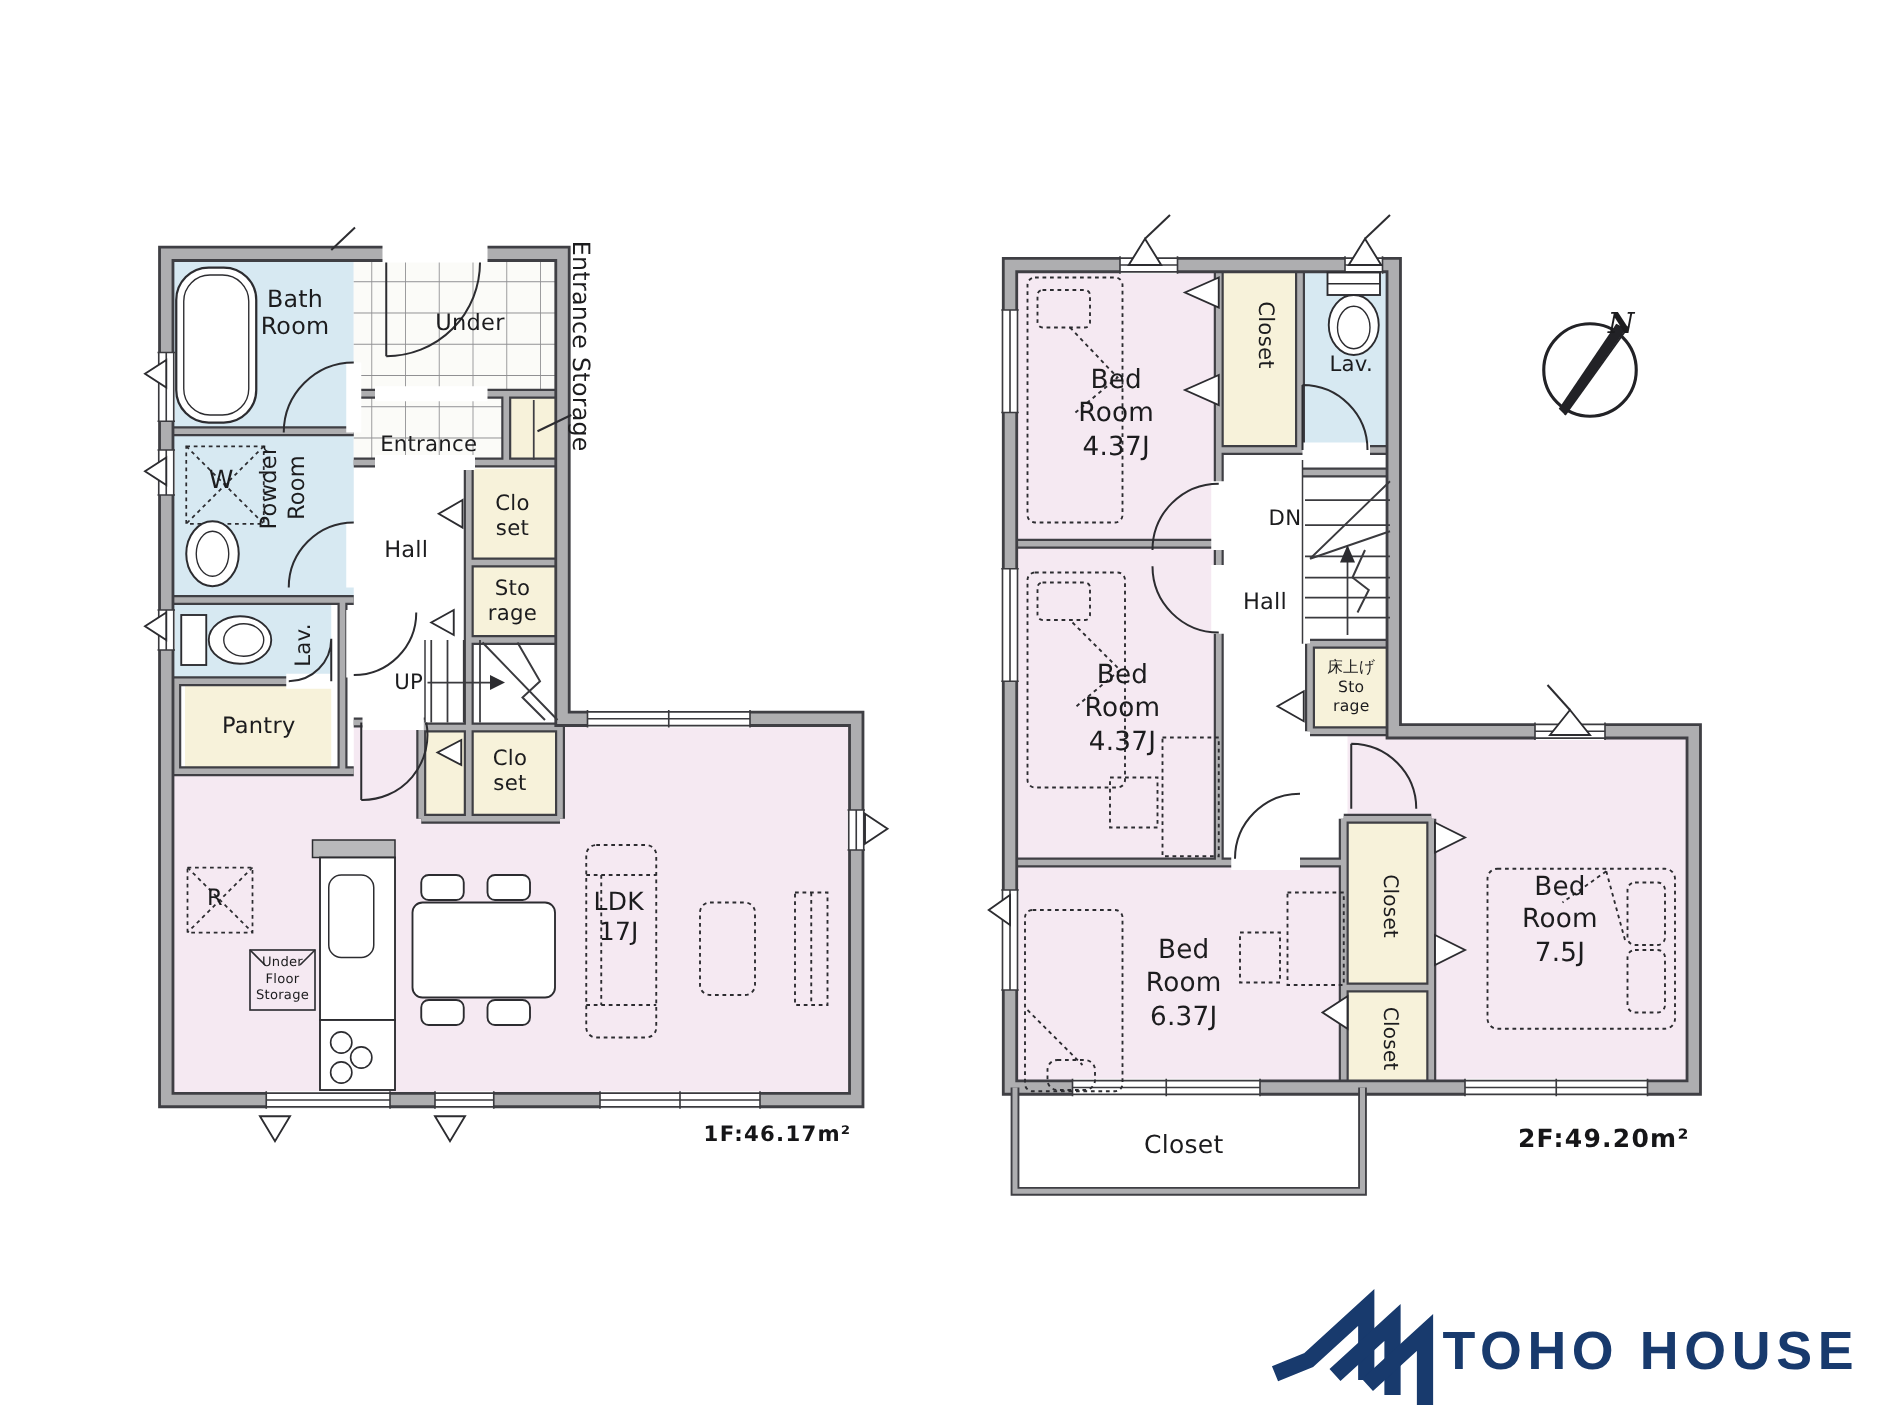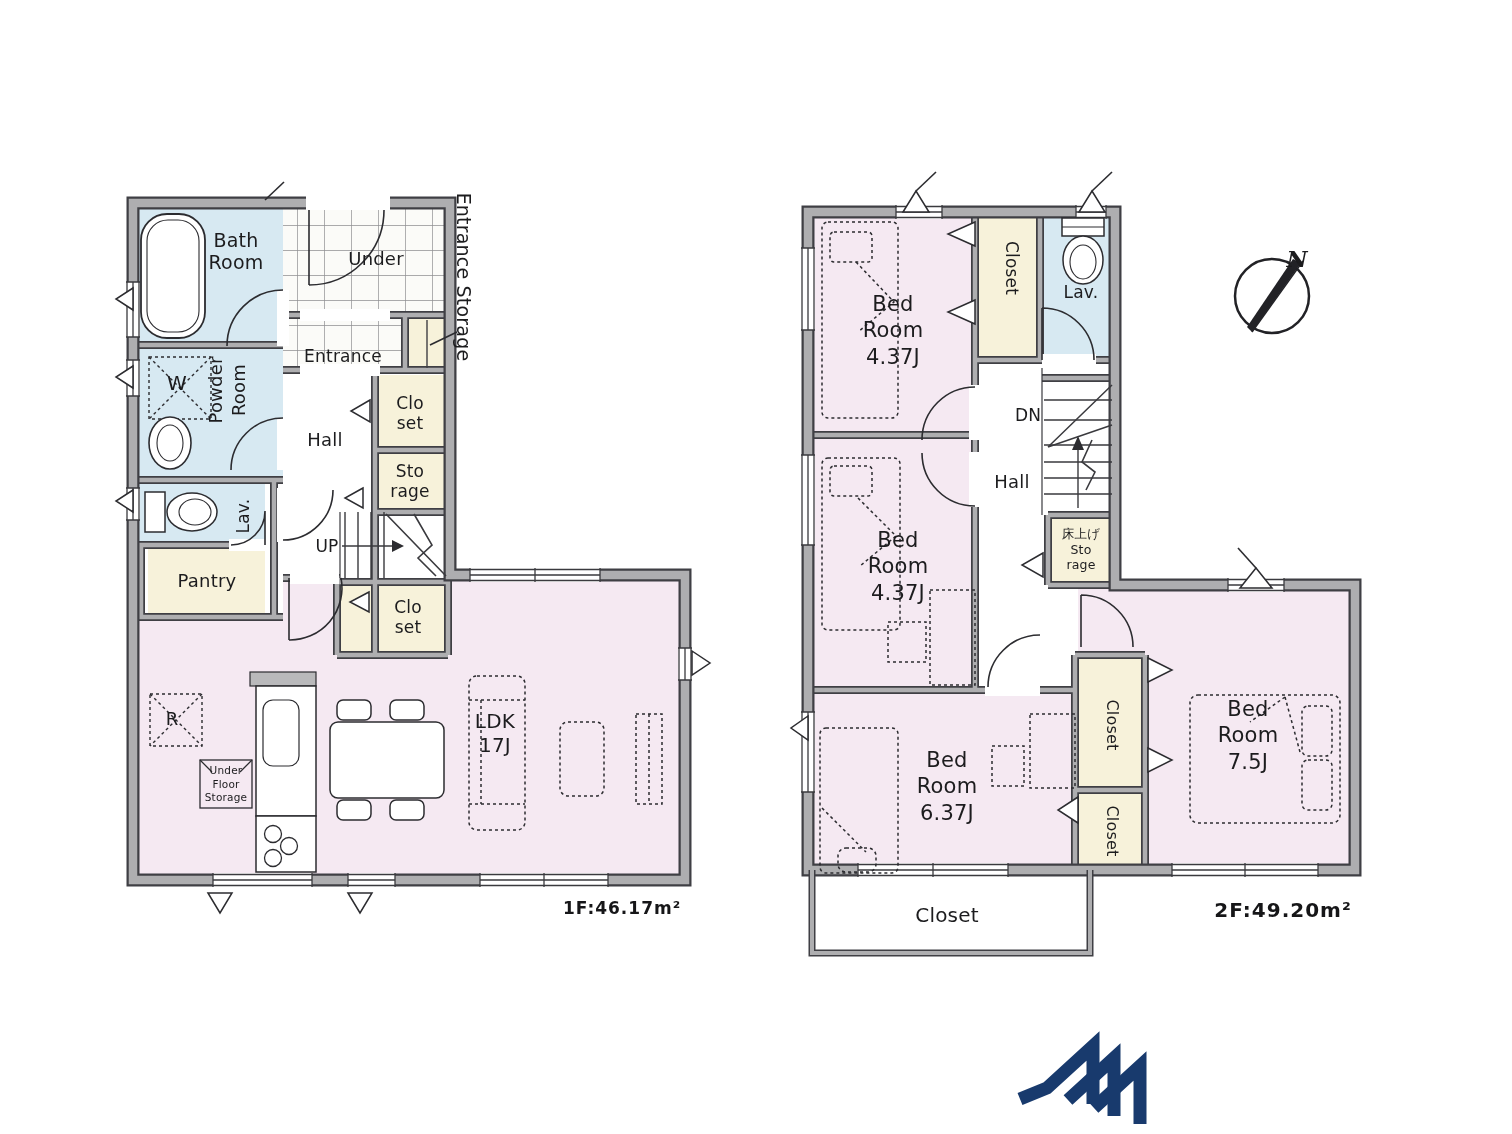--- a/index.html
+++ b/index.html
@@ -373,14 +373,15 @@
 6.37J</div>
 <div class="lbl v90" style="left:1112px;top:725px;font-size:16px;">Closet</div>
 <div class="lbl v90" style="left:1112px;top:831px;font-size:16px;">Closet</div>
 <div class="lbl" style="left:1248px;top:735px;font-size:21px;line-height:1.25;">Bed
 Room
 7.5J</div>
 <div class="lbl" style="left:947px;top:916px;font-size:20px;">Closet</div>
 <div class="lbl area" style="left:1283px;top:911px;font-size:20px;">2F:49.20m²</div>
 <div class="lbl north" style="left:1297px;top:259px;font-size:23px;">N</div>
 
+<div class="brand-text" style="left:1154px;top:1082px;font-size:43px;color:#183a6d;">TOHO HOUSE</div>
 
 </div>
 
 </body></html>

